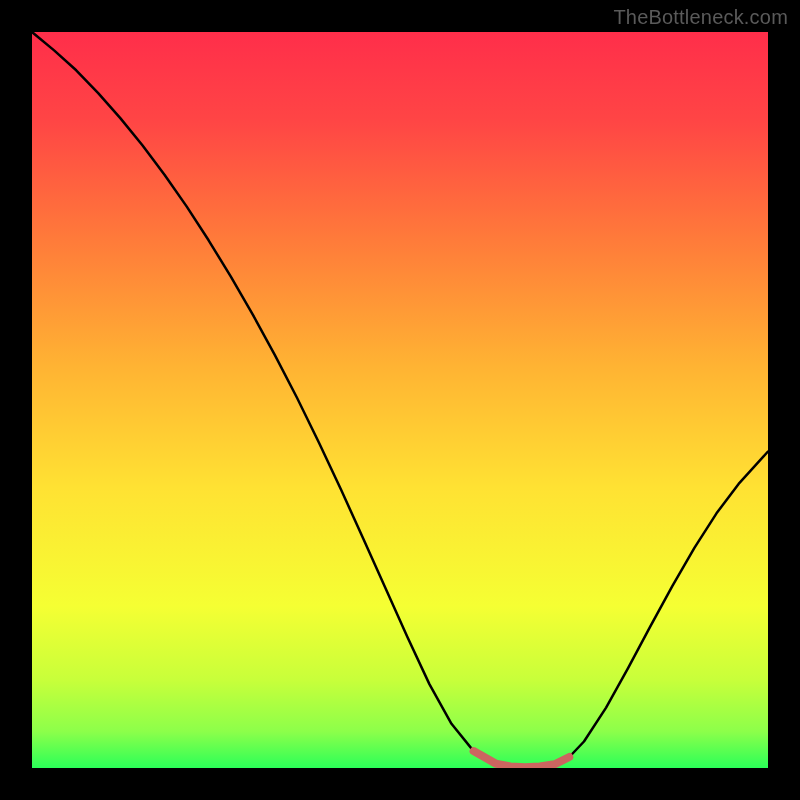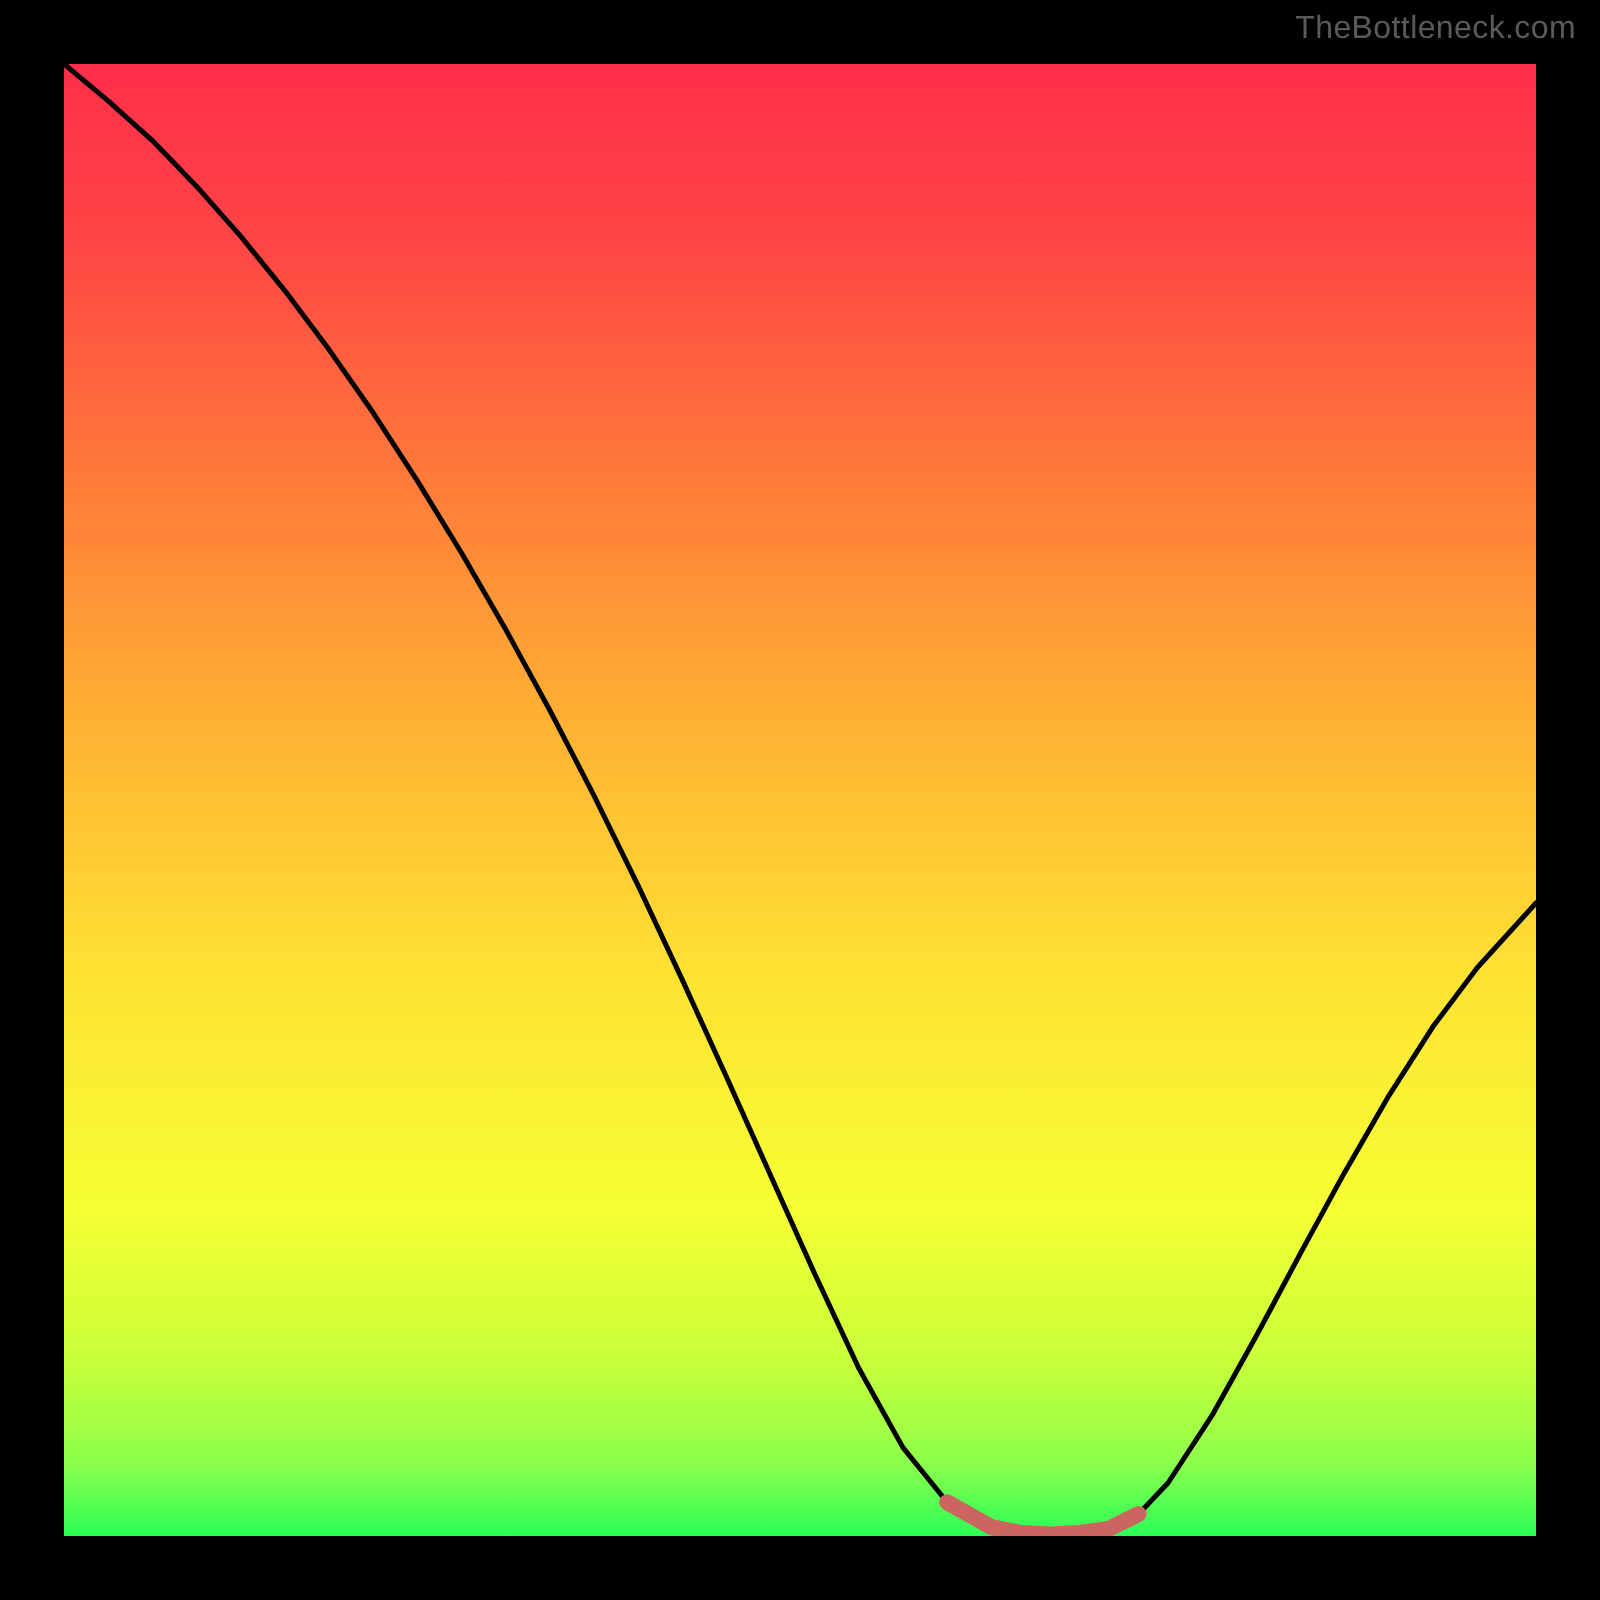--- a/index.html
+++ b/index.html
@@ -1,17 +1,17 @@
 <!DOCTYPE html>
 <html><head>
 <meta charset="utf-8">
 <style>
 body{margin:0;padding:0;width:800px;height:800px;background:#000;font-family:Arial,sans-serif;overflow:hidden}
 .container{position:relative;width:800px;height:800px}
-.watermark{position:absolute;top:6px;right:12px;color:#5a5a5a;font-size:16px;font-weight:500;letter-spacing:.2px;z-index:10}
+.watermark{position:absolute;top:6px;right:12px;color:#5a5a5a;font-size:20px;font-weight:500;letter-spacing:.2px;z-index:10}
 .plot{position:absolute;left:32px;top:32px;width:736px;height:736px}
 svg{display:block}
 </style>
 </head>
 <body>
 <div class="container">
 <div class="watermark">TheBottleneck.com</div>
 <div class="plot">
 <svg id="chart-svg" width="736" height="736" viewBox="0 0 736 736">
 <defs>

